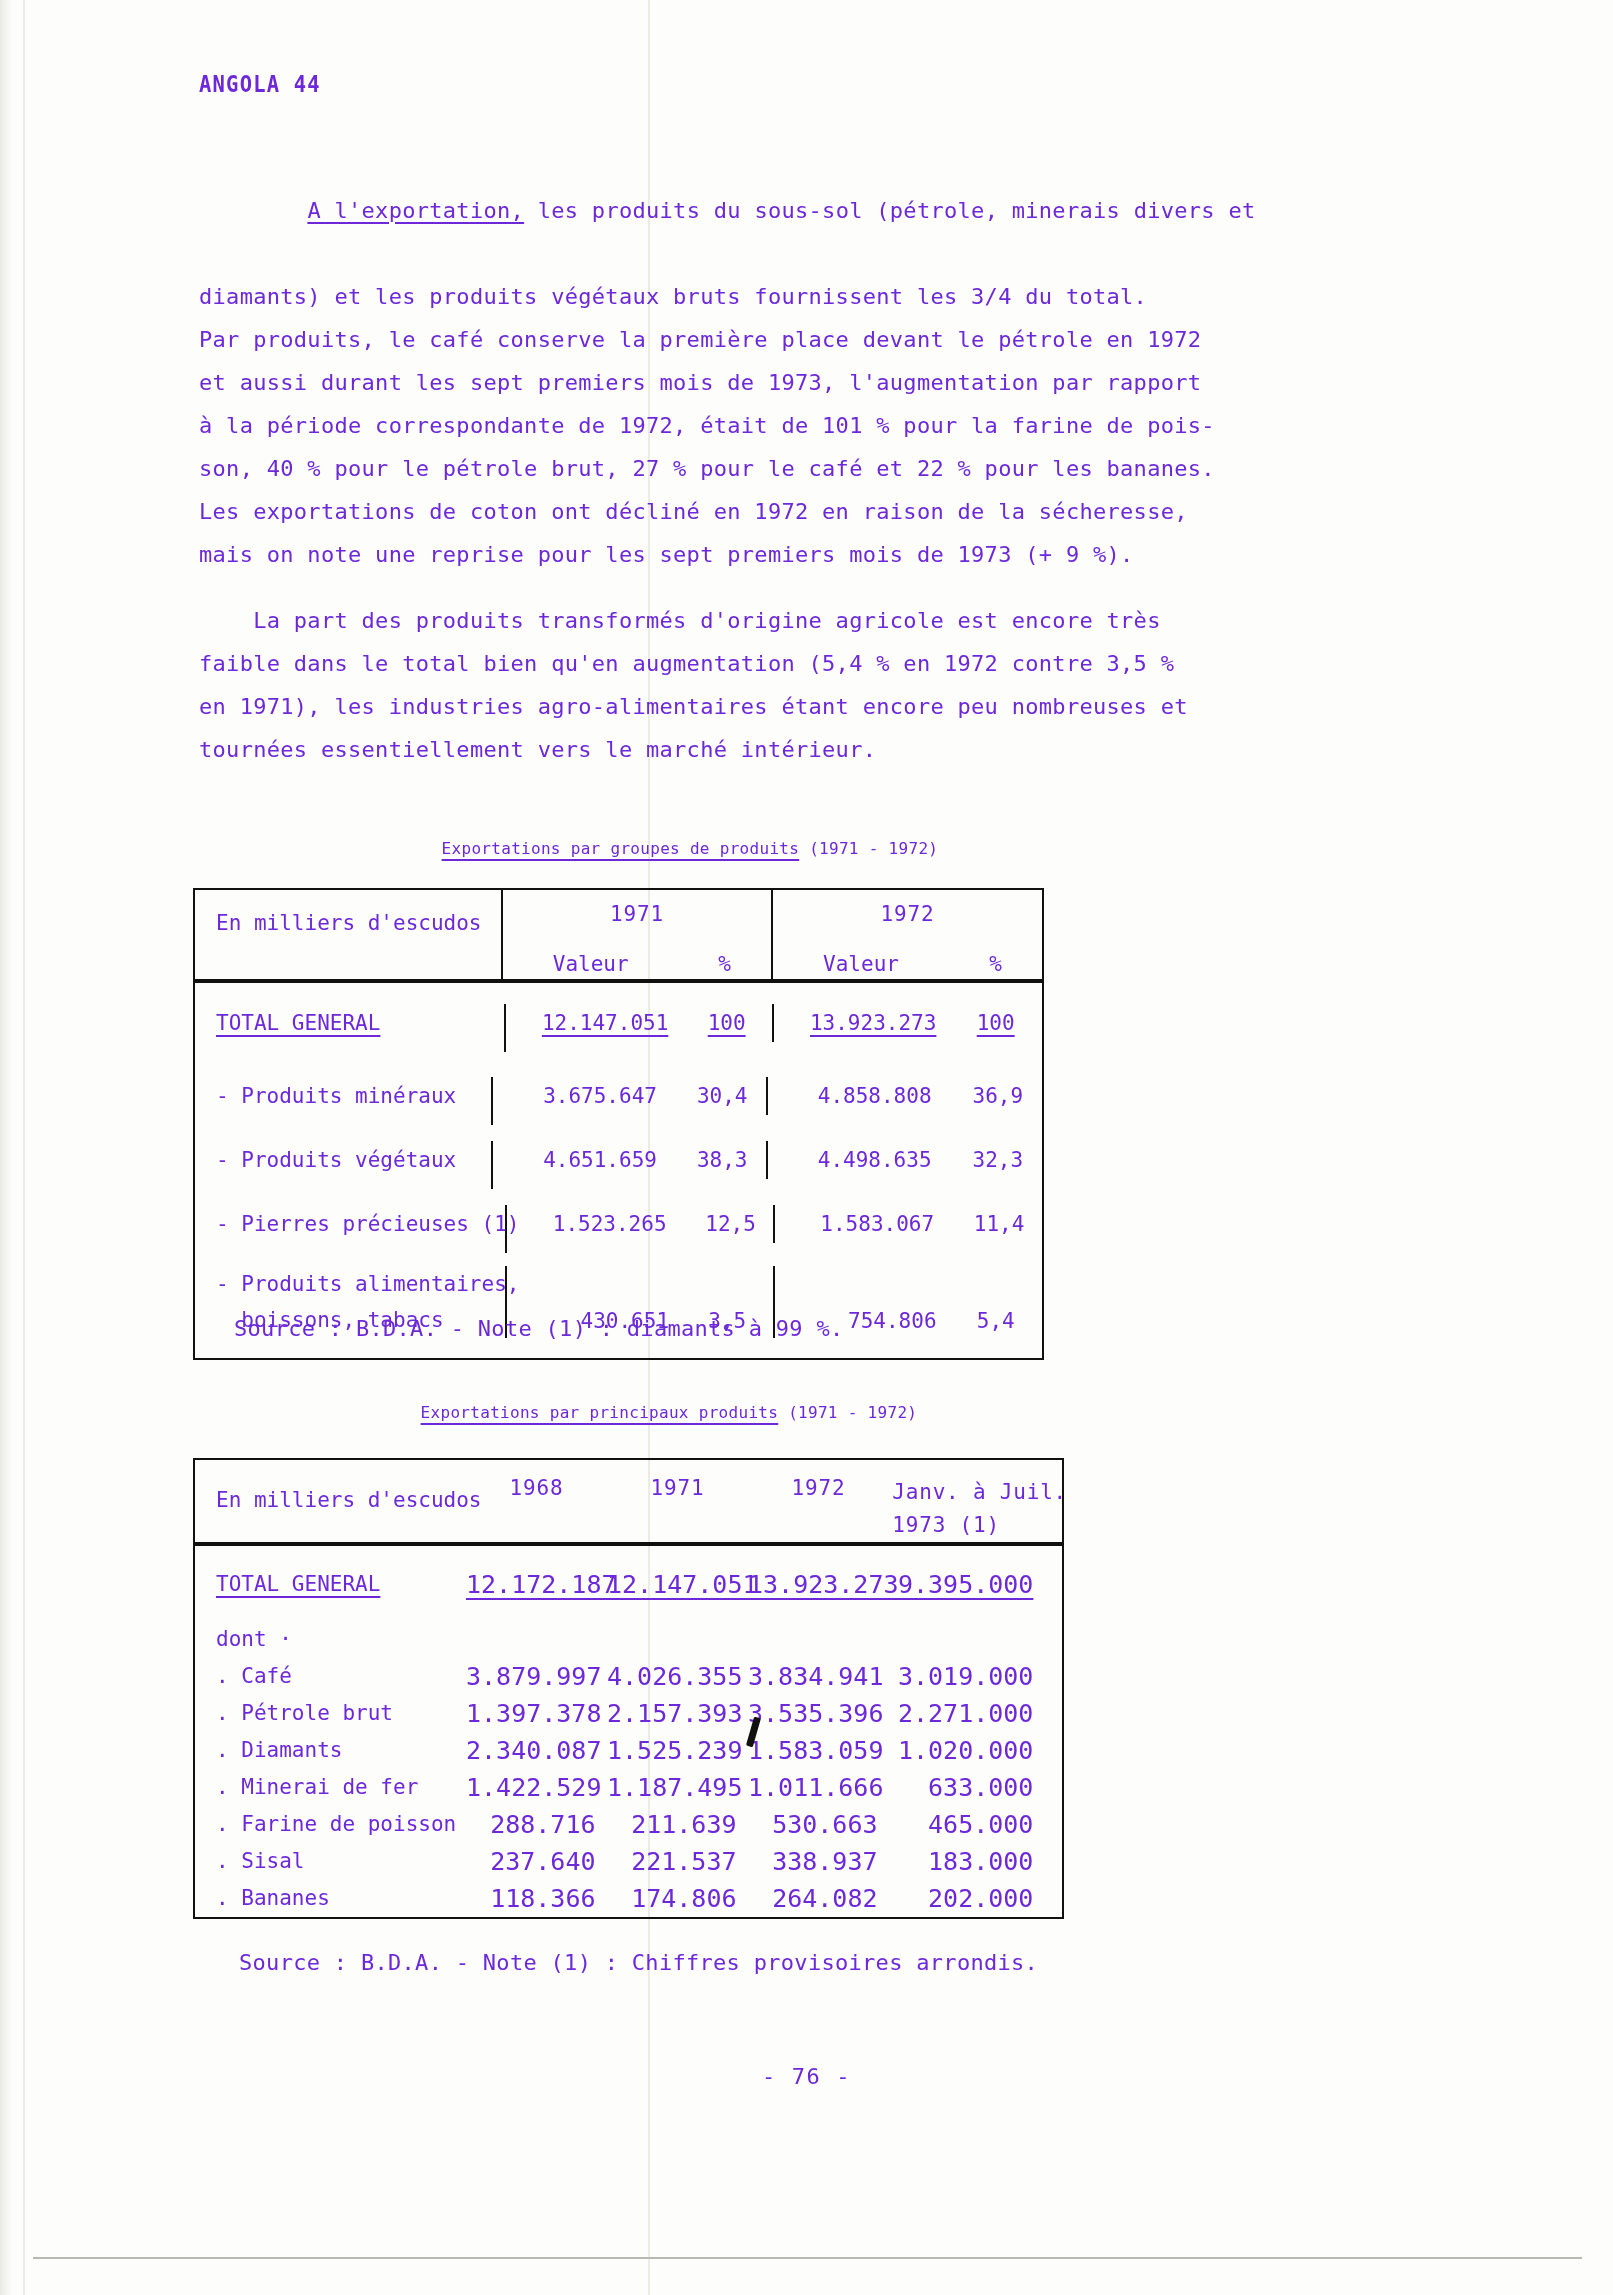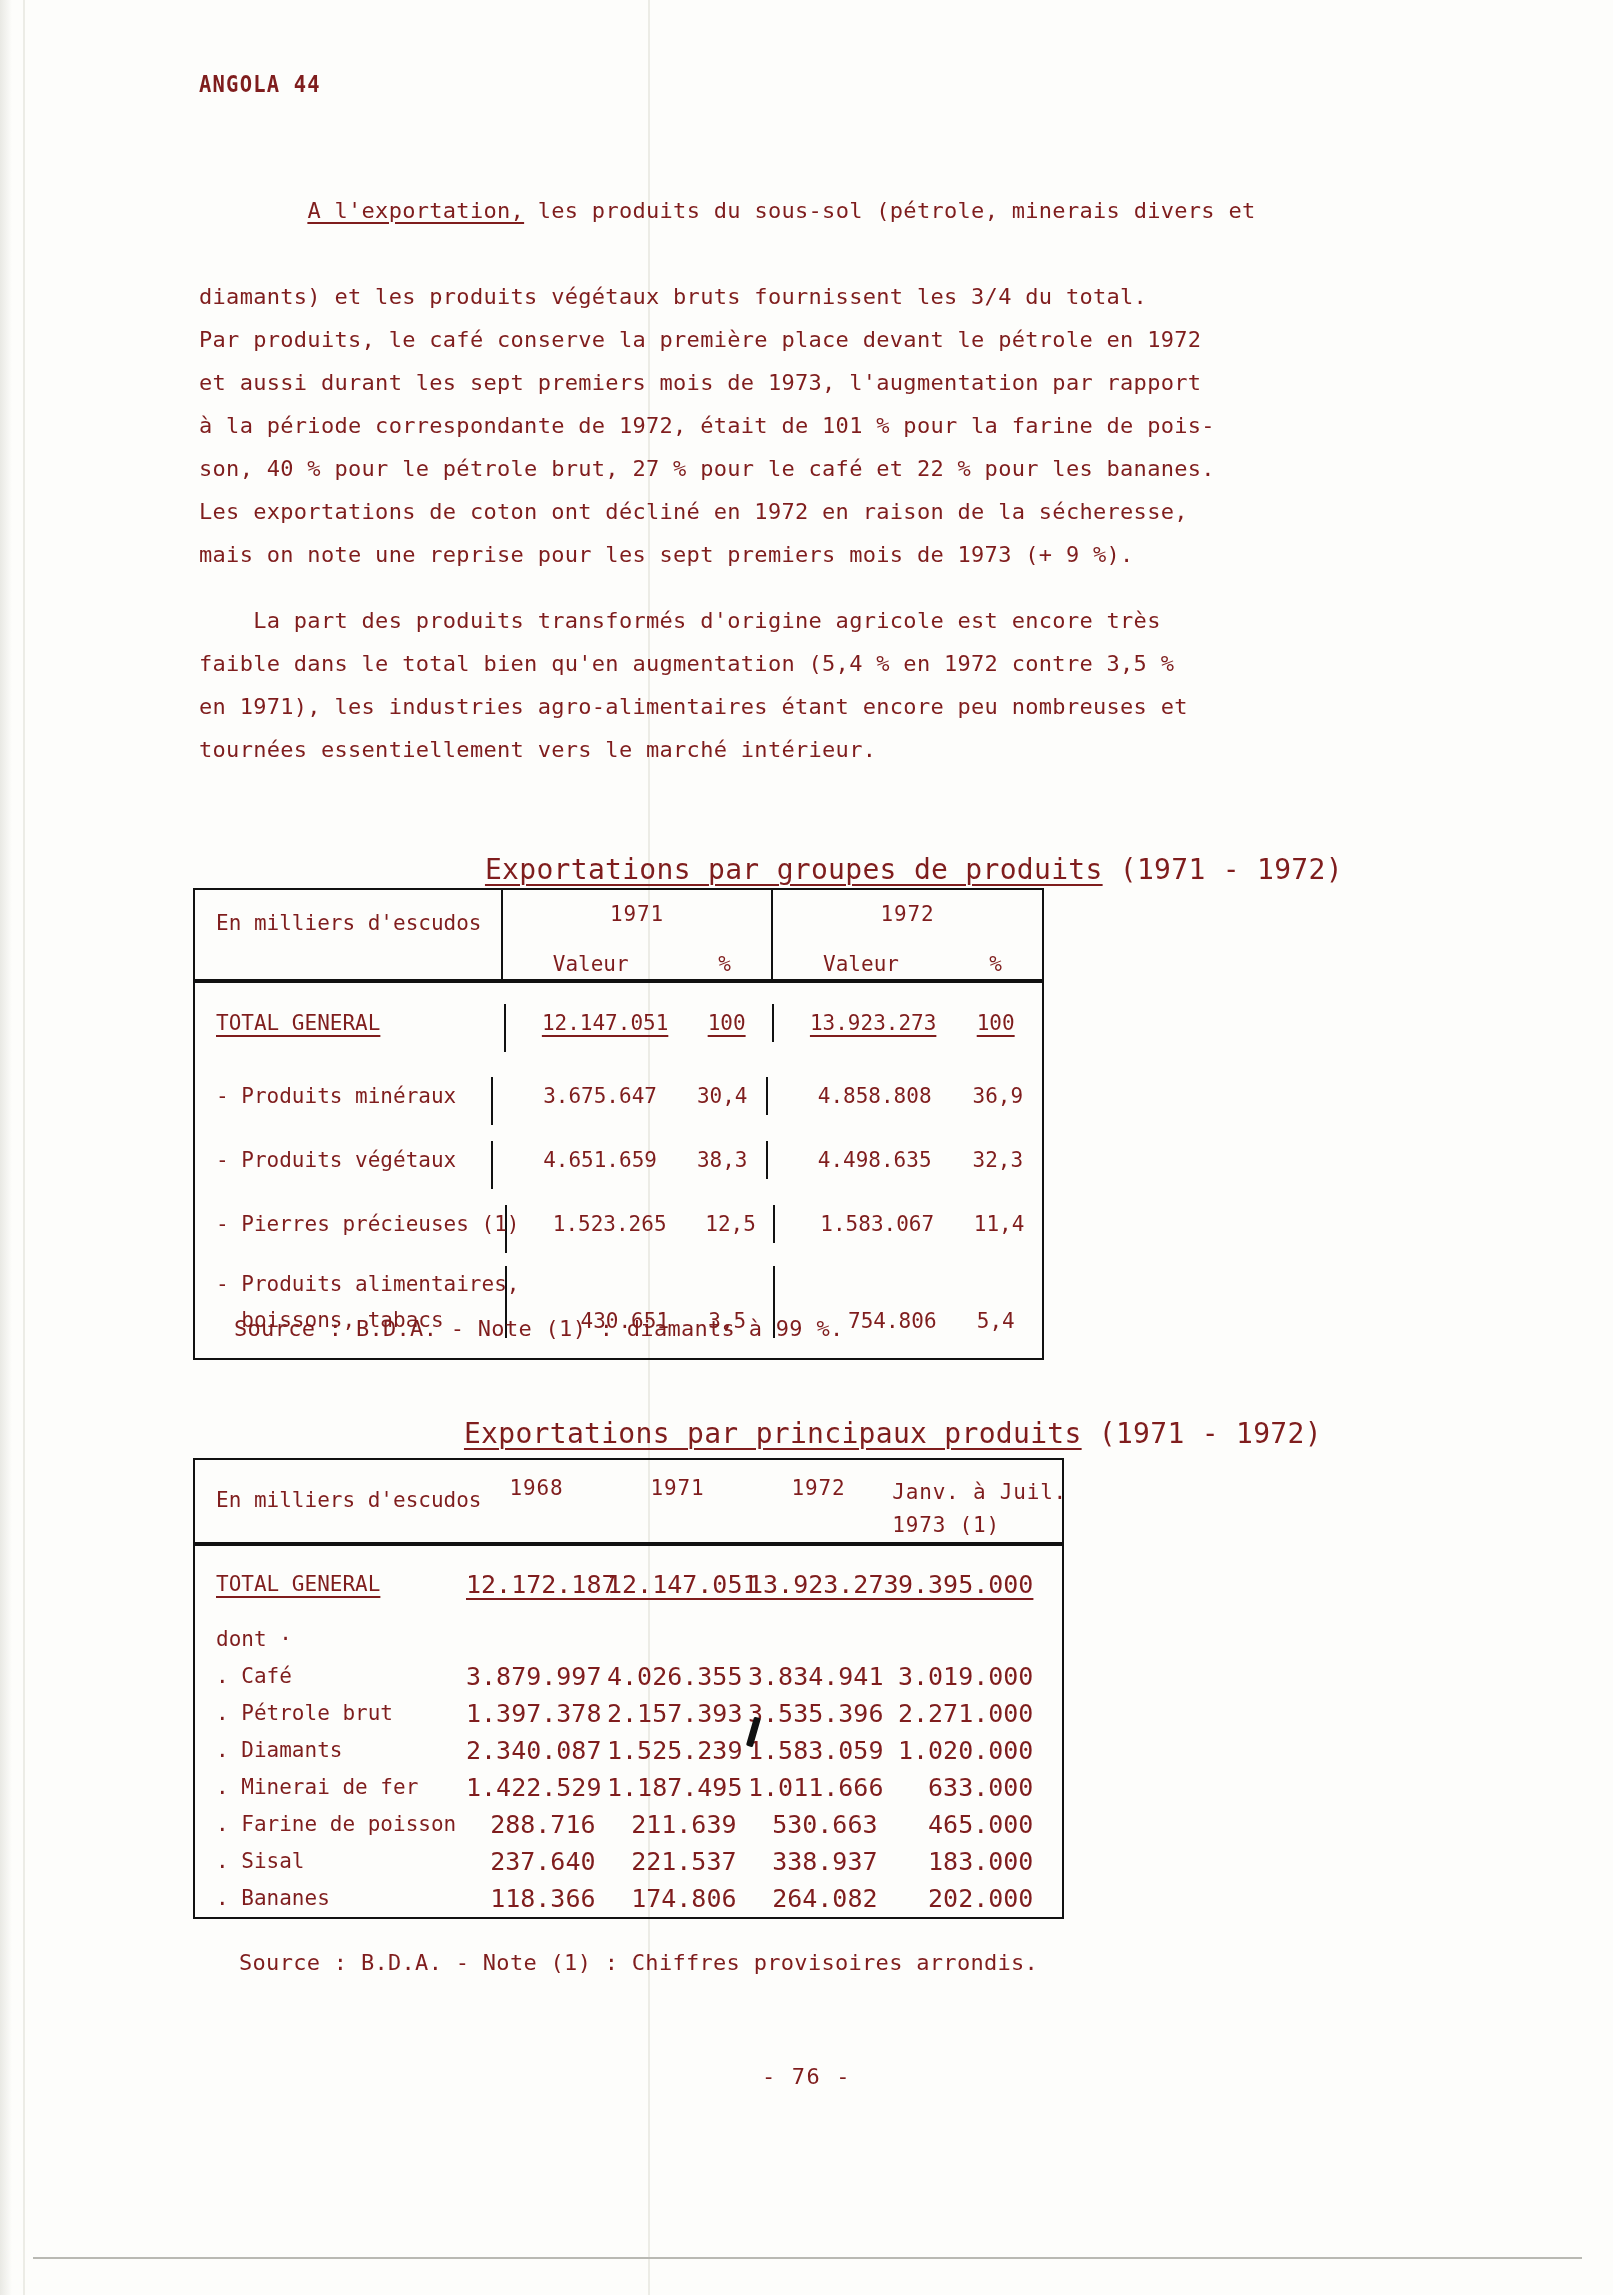--- a/index.html
+++ b/index.html
@@ -8,21 +8,21 @@
     padding: 0;
     background: #ffffff;
   }
 
   .page {
     position: relative;
     width: 1613px;
     height: 2295px;
     background: #fdfdfb;
     font-family: "DejaVu Sans Mono", "Liberation Mono", monospace;
-    color: #7f1d1d;
+    color: #6d28d9;
     overflow: hidden;
   }
 
   
   .scan-edge-left {
     position: absolute;
     left: 0; top: 0;
     width: 11.5px; height: 2295px;
     background: linear-gradient(to right, #e9e9e4, #fdfdfb);
   }
@@ -76,21 +76,21 @@
 
   .u {
     text-decoration: underline;
     text-underline-offset: 4.1px;
     text-decoration-thickness: 2px;
   }
 
   
   .caption {
     position: absolute;
-    font-size: 28px;
+    font-size: 16px;
     letter-spacing: 0.3px;
     white-space: pre;
   }
   .caption .cap-u {
     text-decoration: underline;
     text-underline-offset: 4.9px;
     text-decoration-thickness: 2px;
   }
 
   

